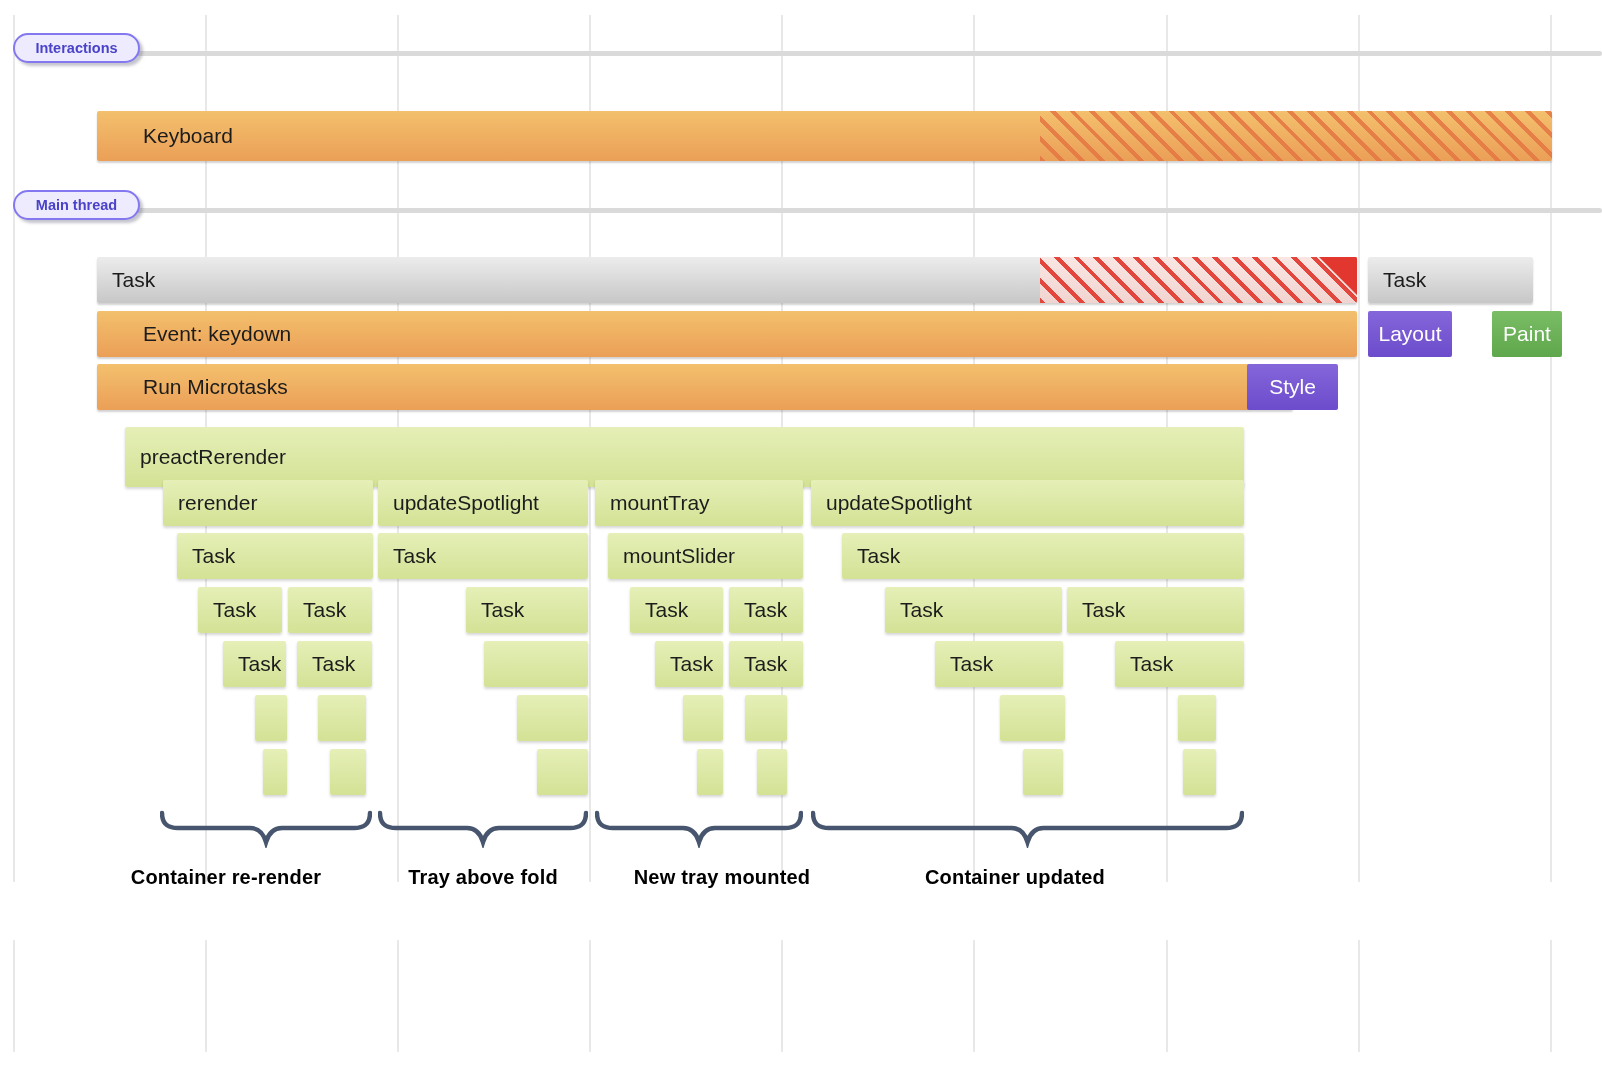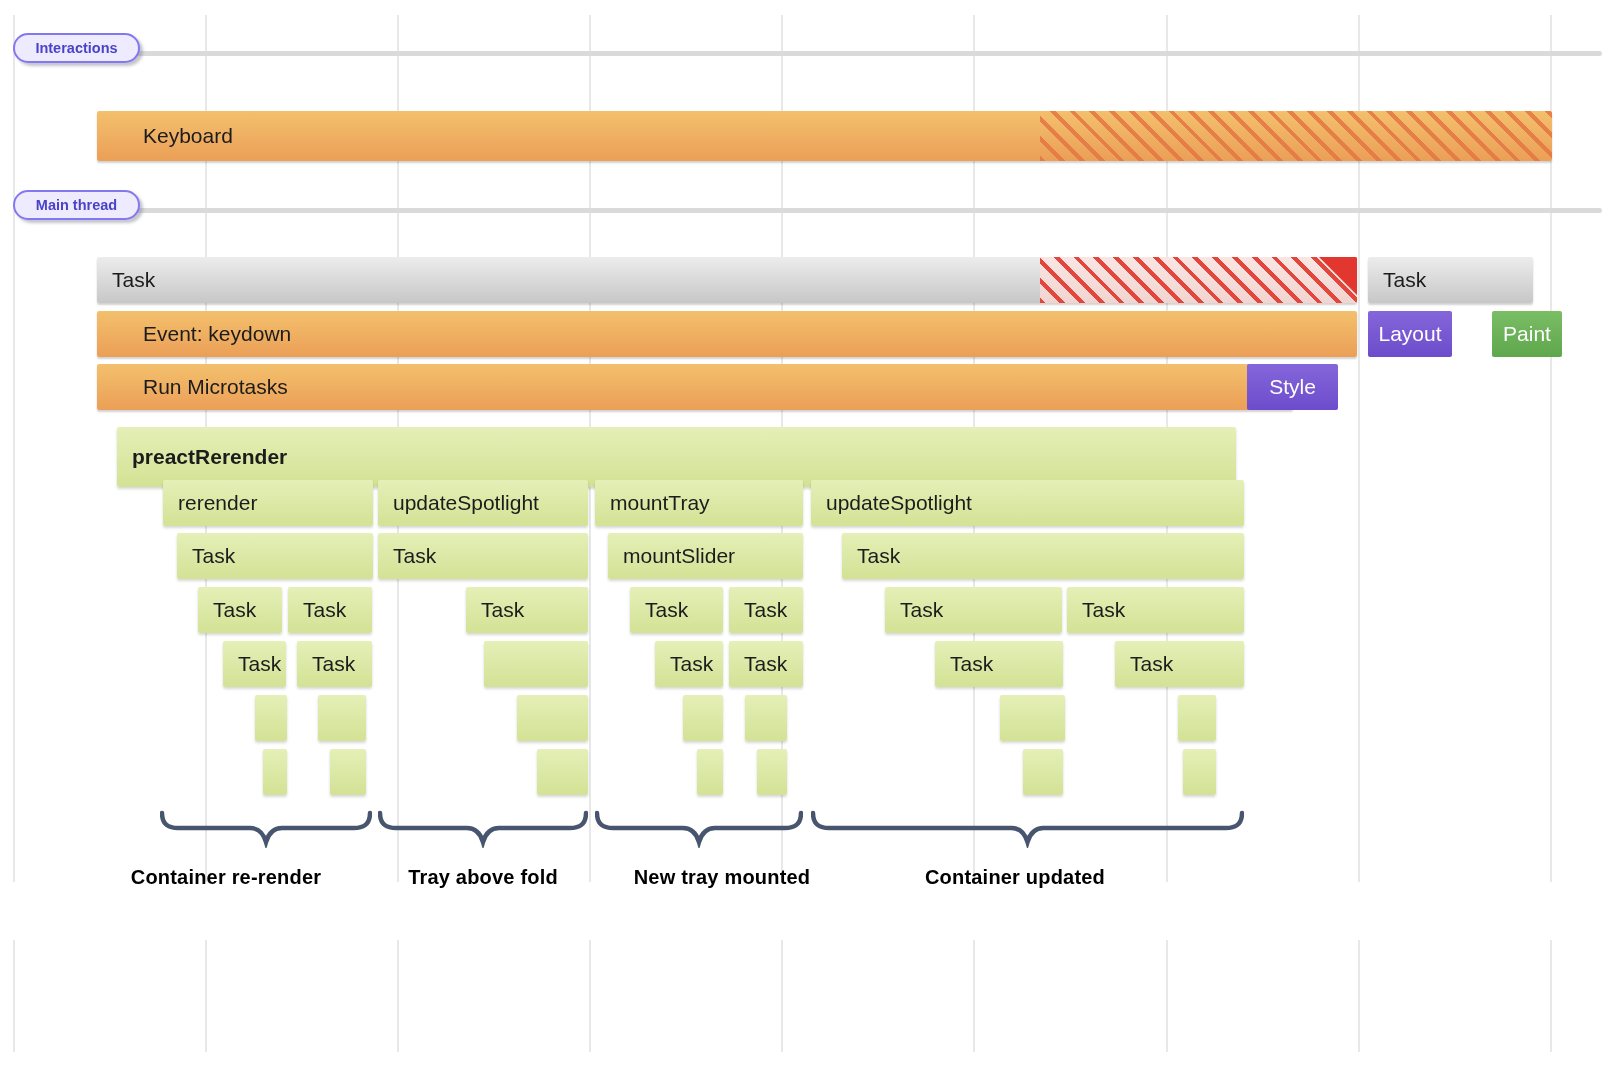--- a/index.html
+++ b/index.html
@@ -101,21 +101,21 @@
       </div>
       <div class="bar gray" style="left: 1368px; top: 257px; width: 165px; height: 46px;">
         <span style="position: relative;">Task</span>
       </div>
       <div class="bar purple" style="left: 1368px; top: 311px; width: 84px; height: 46px;">
         <span style="position: relative;">Layout</span>
       </div>
       <div class="bar paint" style="left: 1463px; top: 311px; width: 70px; height: 46px; margin-left: 29px;">
         <span style="position: relative;">Paint</span>
       </div>
-      <div class="bar green" style="left: 117px; top: 427px; width: 1119px; height: 60px; font-weight: bold;">
+      <div class="bar green" style="left: 125px; top: 427px; width: 1119px; height: 60px;">
         <span style="position: relative;">preactRerender</span>
       </div>
       <div class="bar green" style="left: 163px; top: 480px; width: 210px; height: 46px;">
         <span style="position: relative;">rerender</span>
       </div>
       <div class="bar green" style="left: 378px; top: 480px; width: 210px; height: 46px;">
         <span style="position: relative;">updateSpotlight</span>
       </div>
       <div class="bar green" style="left: 595px; top: 480px; width: 208px; height: 46px;">
         <span style="position: relative;">mountTray</span>

